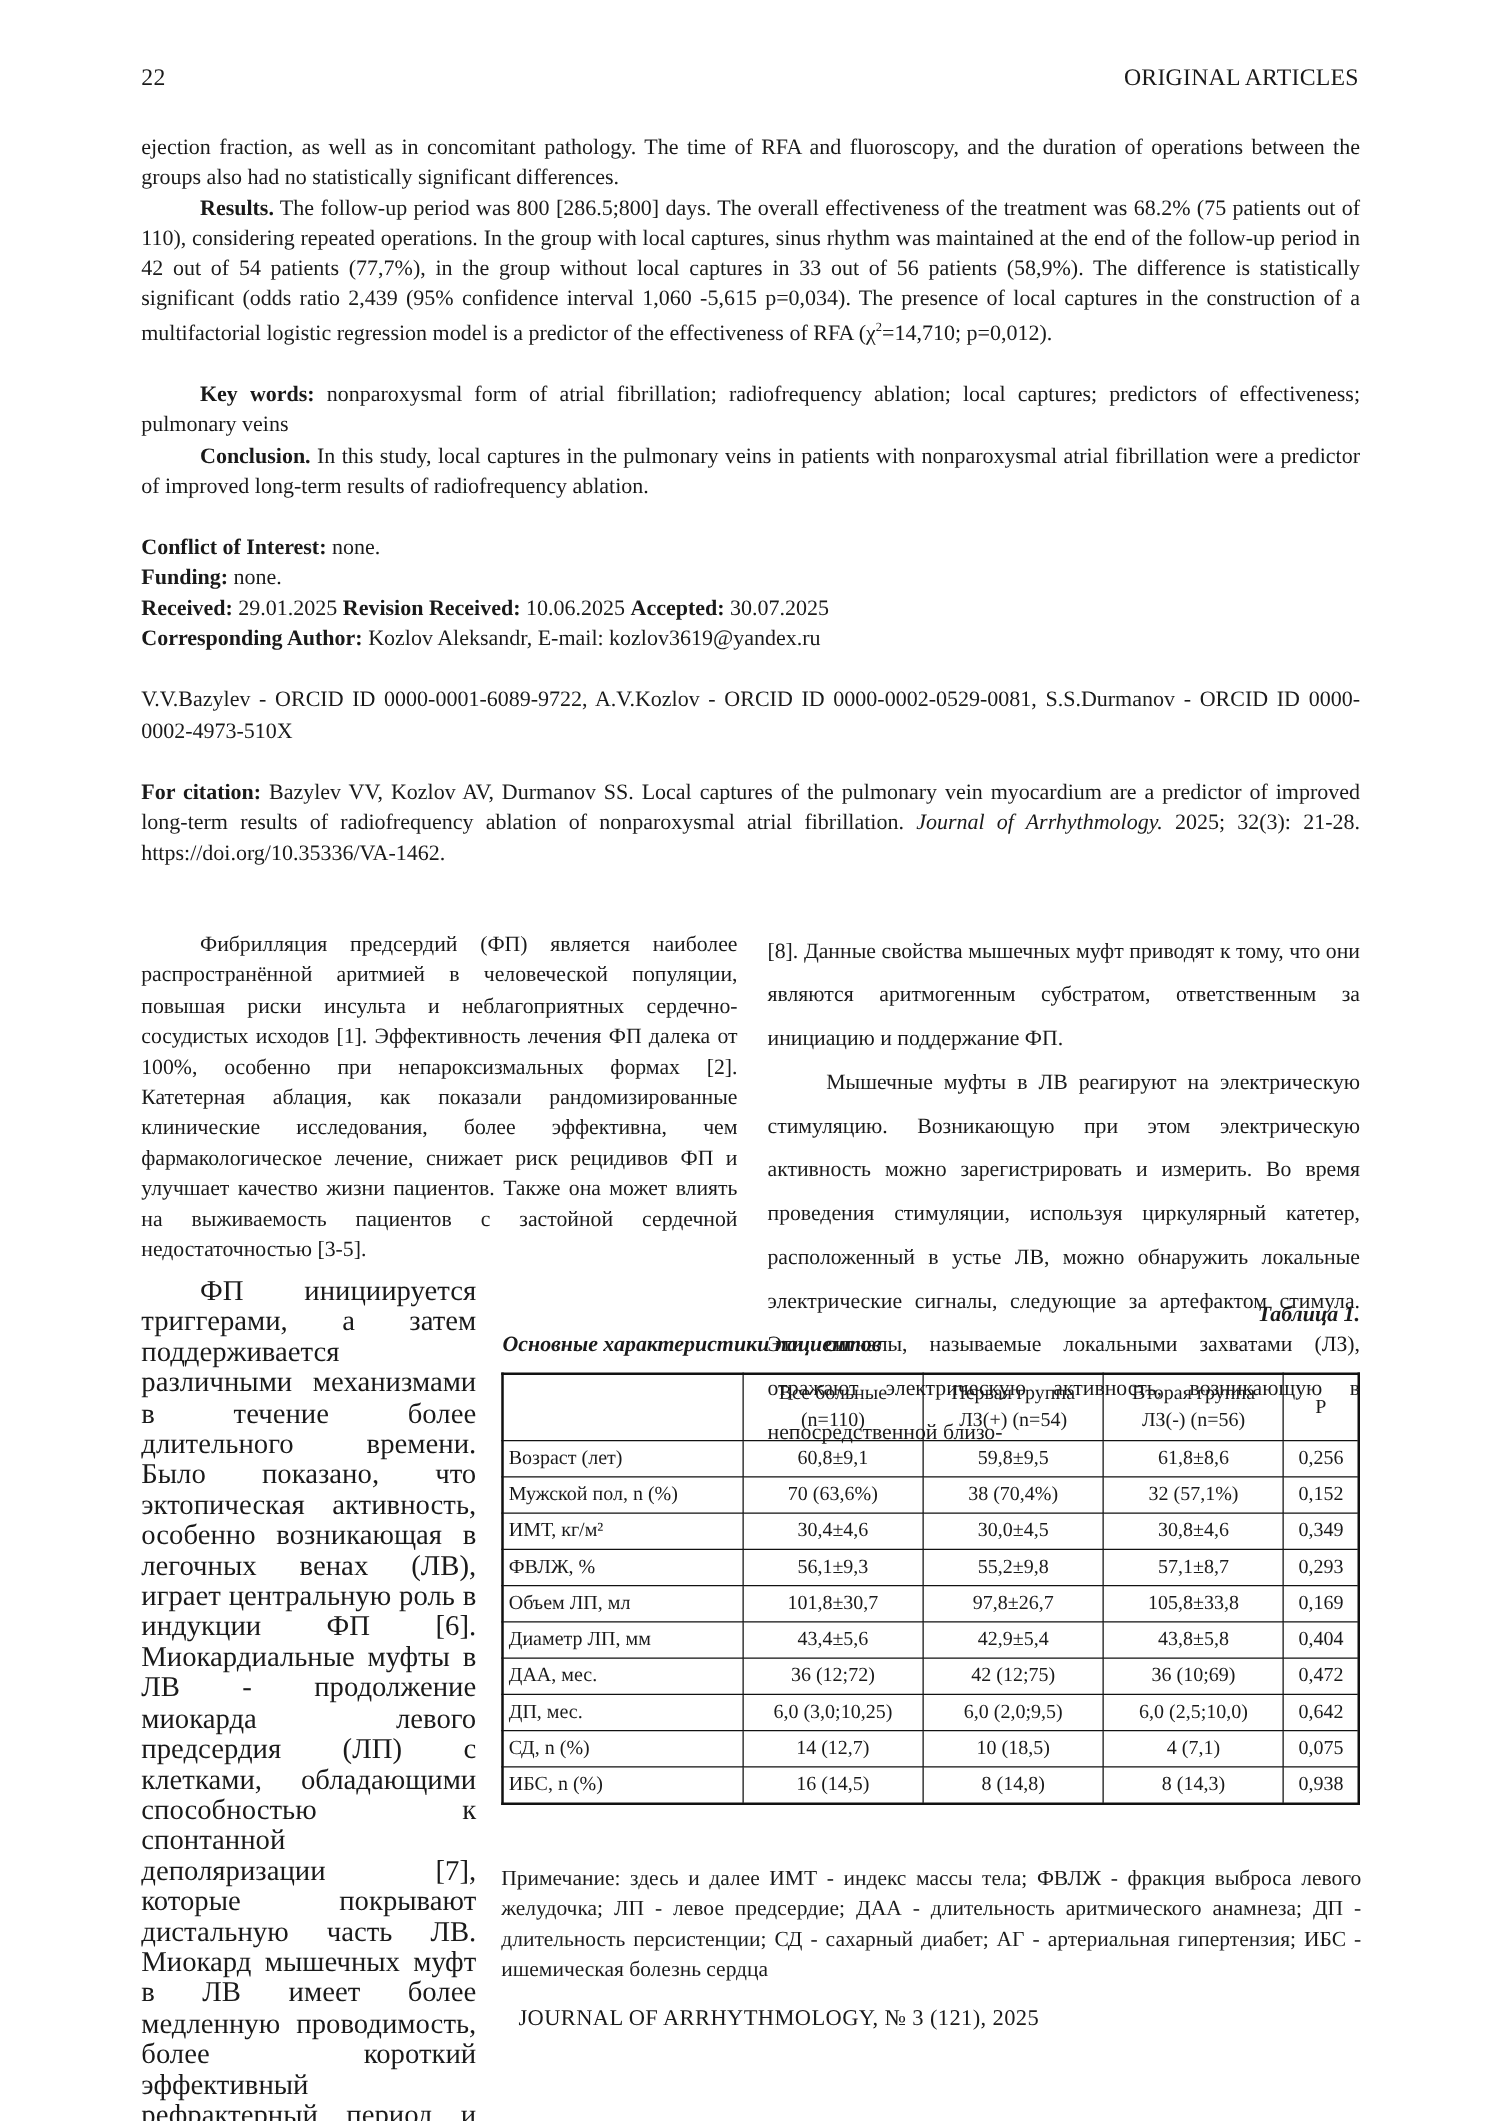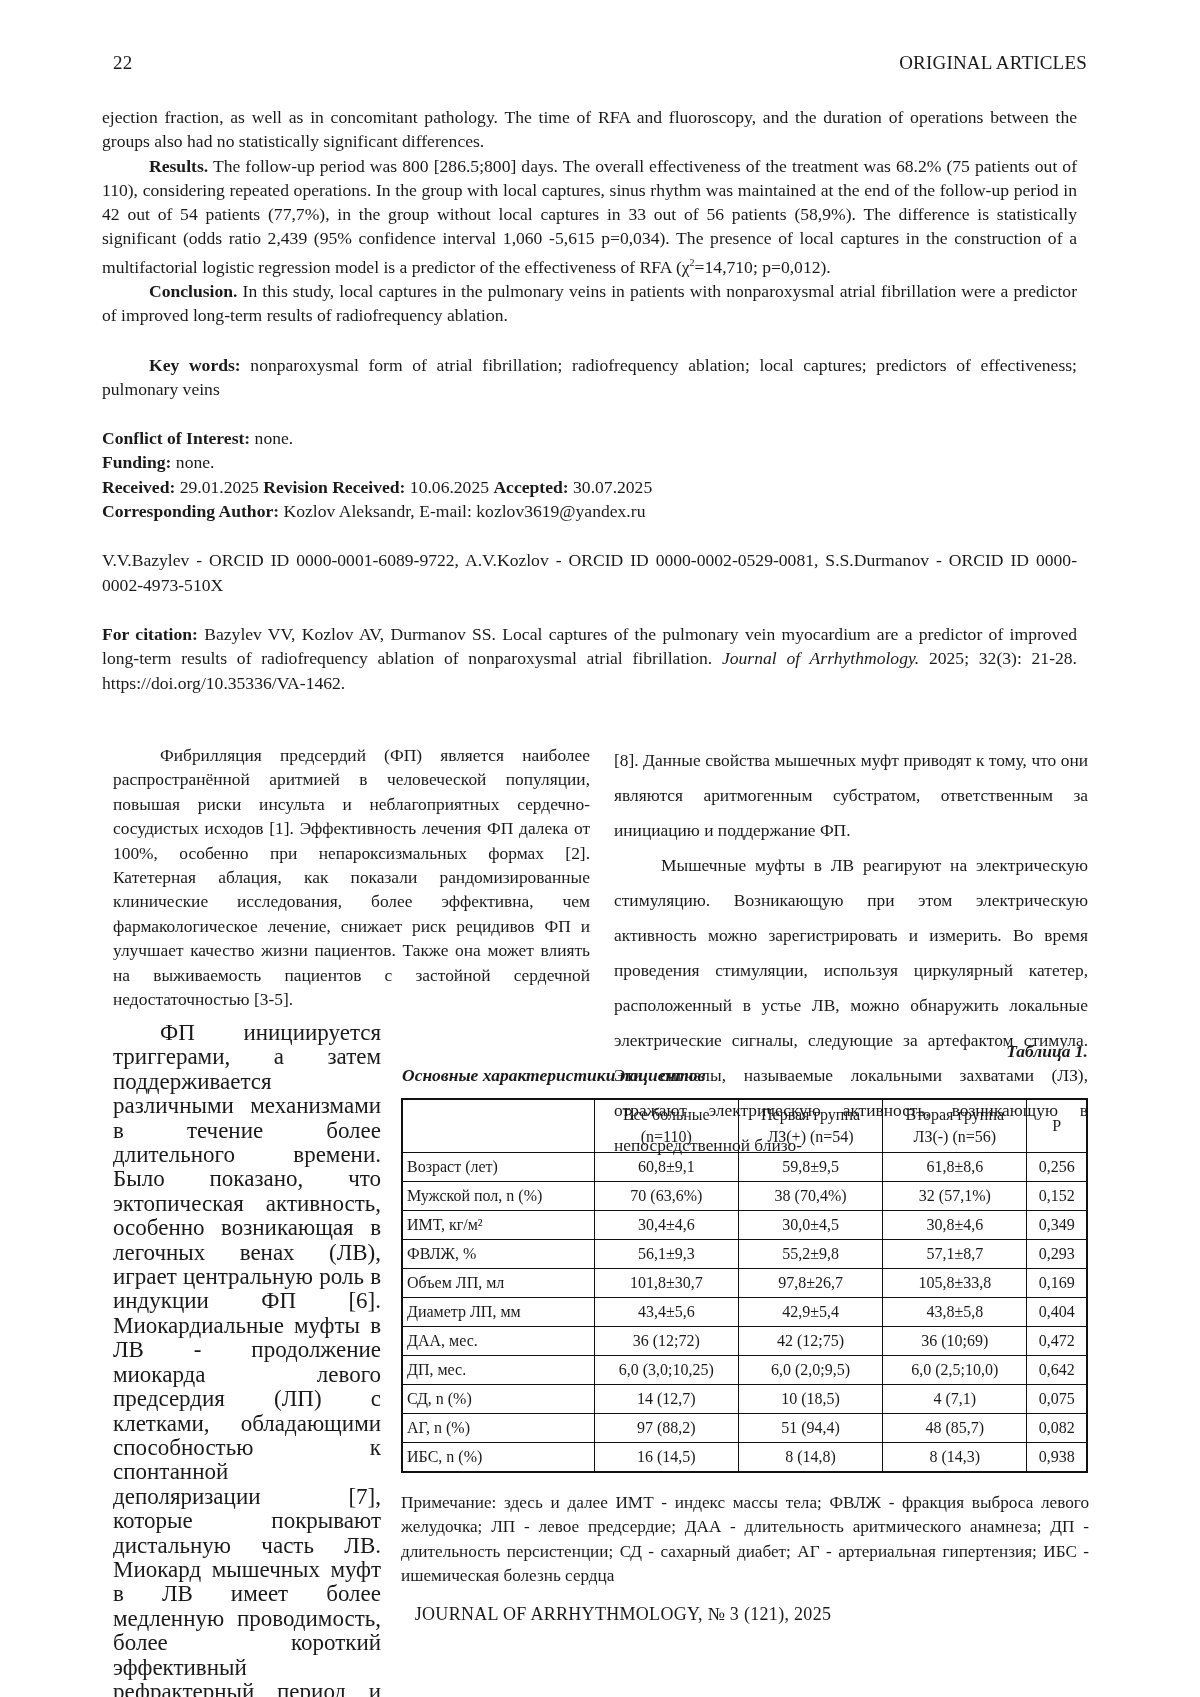--- a/index.html
+++ b/index.html
@@ -7,21 +7,21 @@
     width: 1200px; height: 1697px; position: relative; overflow: hidden;
     font-family: "Liberation Serif", "DejaVu Serif", serif;
     color: #1a1a1a;
   }
   .page-header {
     position: absolute; left: 113px; right: 113px; top: 52px;
     display: flex; justify-content: space-between;
     font-size: 19px; letter-spacing: 0.2px;
   }
   .abstract {
-    position: absolute; left: 102px; width: 975px; top: 105px;
+    position: absolute; left: 113px; width: 975px; top: 105px;
     font-size: 17.6px; line-height: 24.3px; text-align: justify;
   }
   .abstract p { margin: 0; }
   .indent { text-indent: 47px; }
   .b { font-weight: bold; }
   .gap-md { margin-top: 25px !important; }
   .ital { font-style: italic; }
 
   .col-left {
     position: absolute; left: 113px; width: 477px; top: 743px;
@@ -81,22 +81,22 @@
 <body>
 
 <div class="page-header">
   <span>22</span>
   <span>ORIGINAL ARTICLES</span>
 </div>
 
 <div class="abstract">
   <p>ejection fraction, as well as in concomitant pathology. The time of RFA and fluoroscopy, and the duration of operations between the groups also had no statistically significant differences.</p>
   <p class="indent"><span class="b">Results.</span><span> The follow-up period was 800 [286.5;800] days. The overall effectiveness of the treatment was 68.2% (75 patients out of 110), considering repeated operations. In the group with local captures, sinus rhythm was maintained at the end of the follow-up period in 42 out of 54 patients (77,7%), in the group without local captures in 33 out of 56 patients (58,9%). The difference is statistically significant (odds ratio 2,439 (95% confidence interval 1,060 -5,615 p=0,034). The presence of local captures in the construction of a multifactorial logistic regression model is a predictor of the effectiveness of RFA (χ</span><sup style="font-size:10px">2</sup><span>=14,710; p=0,012).</span></p>
+  <p class="indent gap-md"><span class="b">Key words:</span><span> nonparoxysmal form of atrial fibrillation; radiofrequency ablation; local captures; predictors of effectiveness; pulmonary veins</span></p>
   <p class="indent"><span class="b">Conclusion.</span><span> In this study, local captures in the pulmonary veins in patients with nonparoxysmal atrial fibrillation were a predictor of improved long-term results of radiofrequency ablation.</span></p>
-  <p class="indent gap-md"><span class="b">Key words:</span><span> nonparoxysmal form of atrial fibrillation; radiofrequency ablation; local captures; predictors of effectiveness; pulmonary veins</span></p>
 
   <p class="gap-md"><span class="b">Conflict of Interest:</span><span> none.</span></p>
   <p><span class="b">Funding:</span><span> none.</span></p>
   <p><span class="b">Received:</span><span> 29.01.2025 </span><span class="b">Revision Received:</span><span> 10.06.2025 </span><span class="b">Accepted:</span><span> 30.07.2025</span></p>
   <p><span class="b">Corresponding Author:</span><span> Kozlov Aleksandr, E-mail: kozlov3619@yandex.ru</span></p>
 
   <p class="gap-md">V.V.Bazylev - ORCID ID 0000-0001-6089-9722, A.V.Kozlov - ORCID ID 0000-0002-0529-0081, S.S.Durmanov - ORCID ID 0000-0002-4973-510X</p>
 
   <p class="gap-md"><span class="b">For citation:</span><span> Bazylev VV, Kozlov AV, Durmanov SS. Local captures of the pulmonary vein myocardium are a predictor of improved long-term results of radiofrequency ablation of nonparoxysmal atrial fibrillation. </span><span class="ital">Journal of Arrhythmology.</span><span> 2025; 32(3): 21-28. https://doi.org/10.35336/VA-1462.</span></p>
 </div>
@@ -185,27 +185,20 @@
         <td>0,642</td>
       </tr>
     <tr>
         <td class="lbl">СД, n (%)</td>
         <td>14 (12,7)</td>
         <td>10 (18,5)</td>
         <td>4 (7,1)</td>
         <td>0,075</td>
       </tr>
     <tr>
-        <td class="lbl">АГ, n (%)</td>
-        <td>97 (88,2)</td>
-        <td>51 (94,4)</td>
-        <td>48 (85,7)</td>
-        <td>0,082</td>
-      </tr>
-    <tr>
         <td class="lbl">ИБС, n (%)</td>
         <td>16 (14,5)</td>
         <td>8 (14,8)</td>
         <td>8 (14,3)</td>
         <td>0,938</td>
       </tr>
   </tbody>
 </table>
 
 <div class="note">Примечание: здесь и далее ИМТ - индекс массы тела; ФВЛЖ - фракция выброса левого желудочка; ЛП - левое предсердие; ДАА - длительность аритмического анамнеза; ДП - длительность персистенции; СД - сахарный диабет; АГ - артериальная гипертензия; ИБС - ишемическая болезнь сердца</div>

